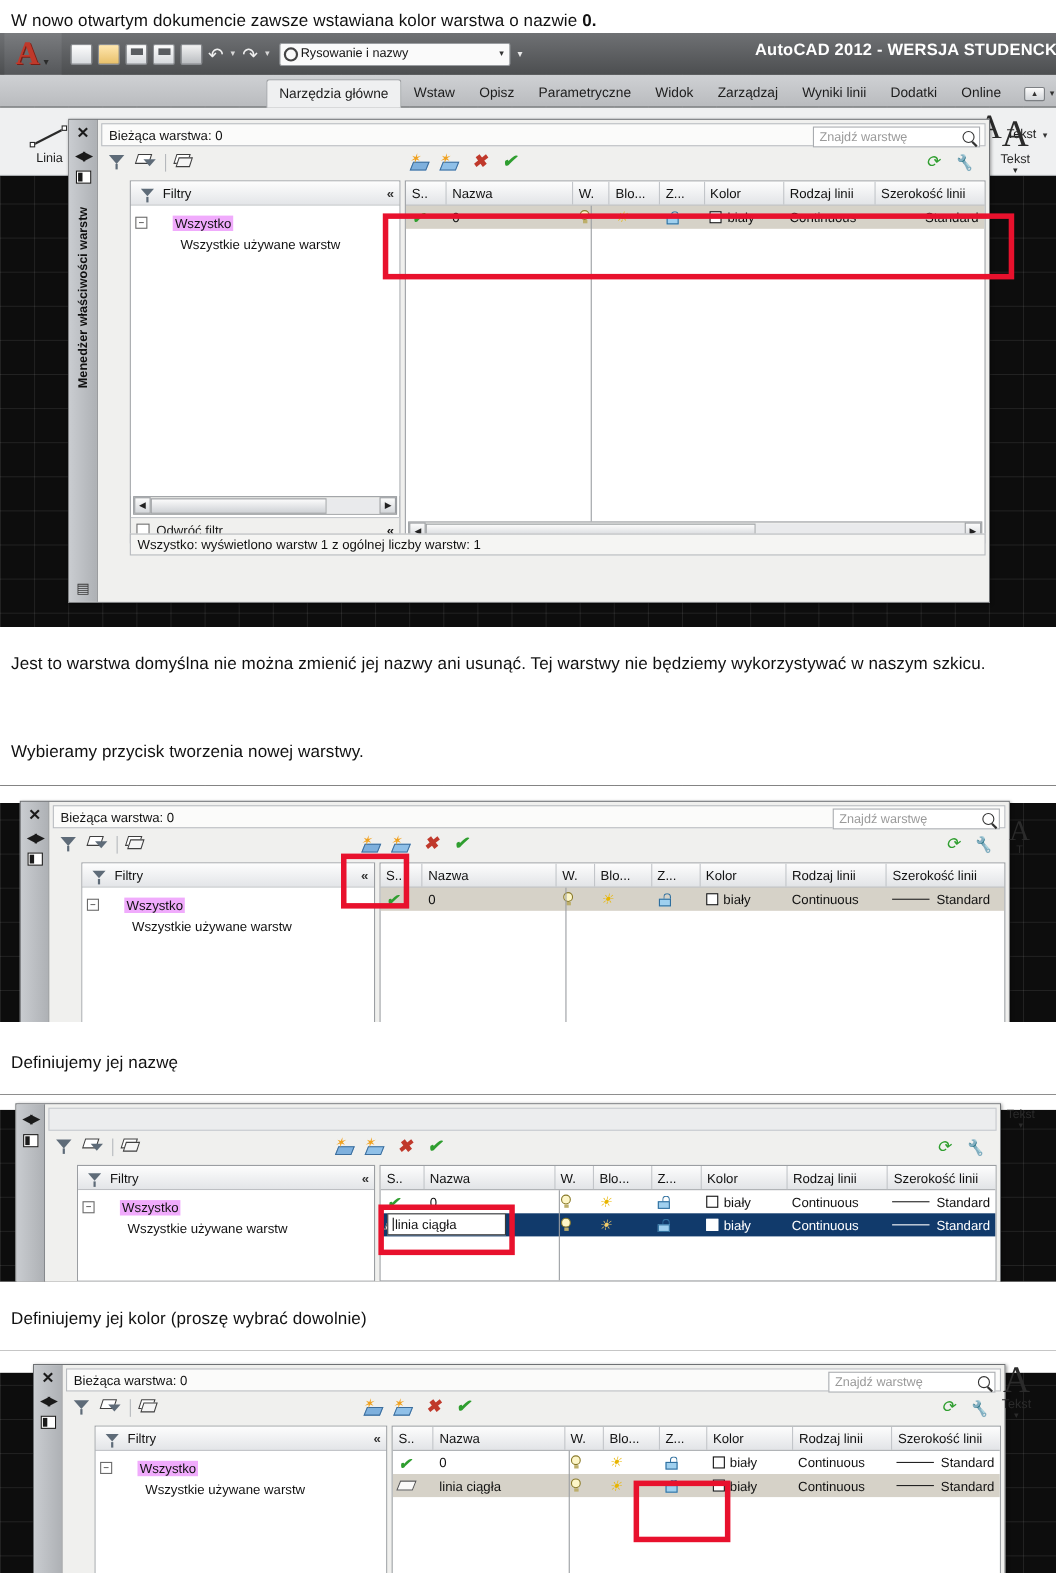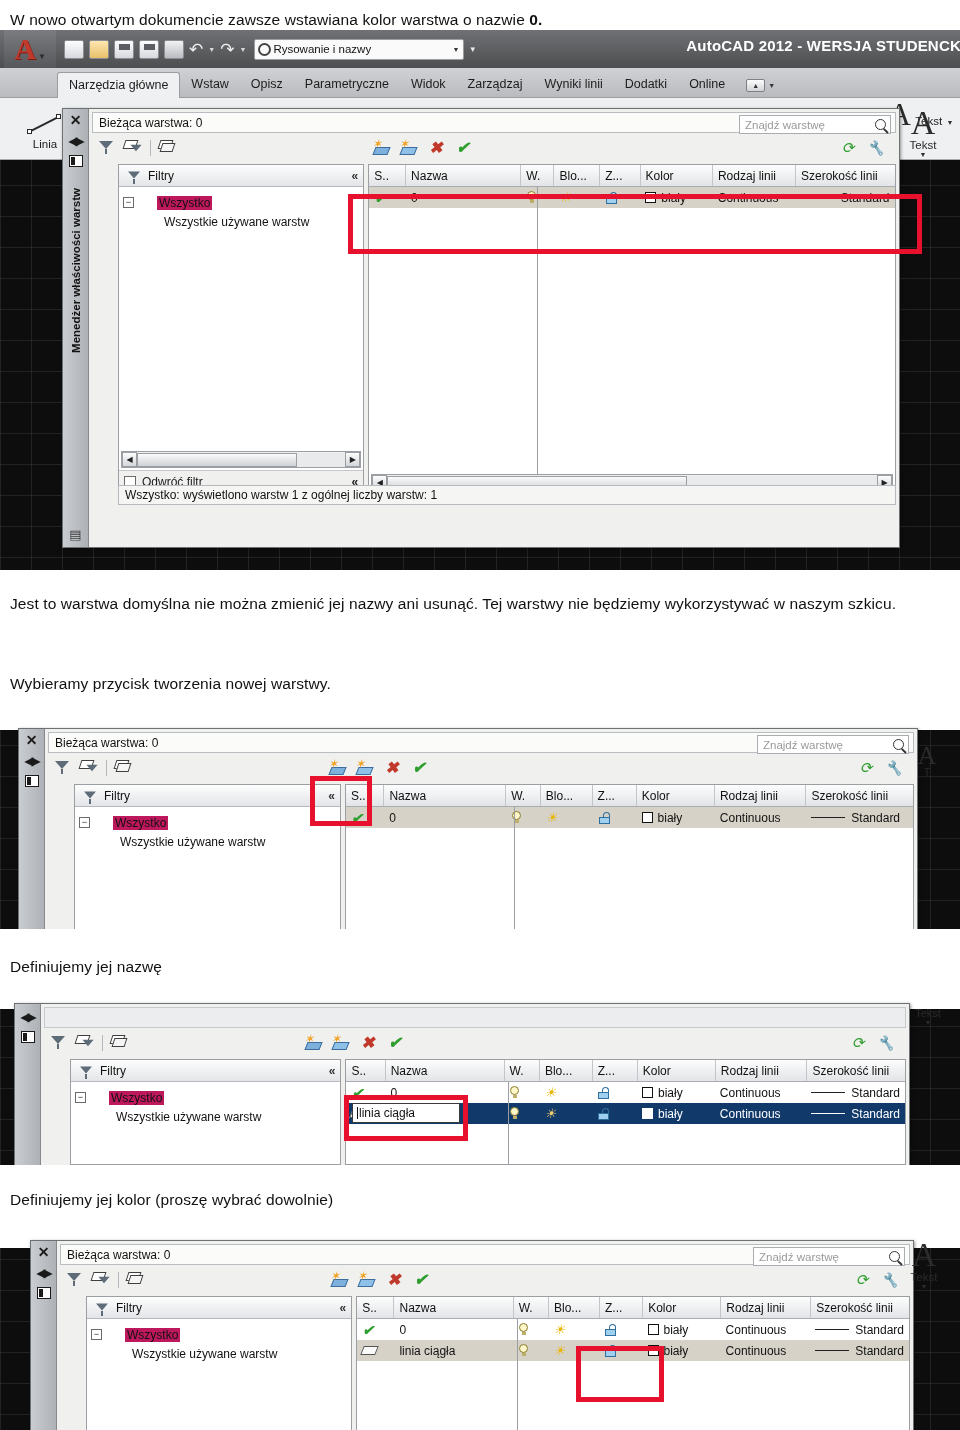--- a/index.html
+++ b/index.html
@@ -65,22 +65,23 @@
   }
   .gear { width:13px; height:13px; border:2px solid #444; border-radius:50%; margin-right:2px; flex:0 0 auto;}
   .ws-combo .cb-arrow { margin-left:auto; font-size:7px; color:#333; padding-right:4px; }
   .dd-arrow { color:#e9e9e9; font-size:9px; margin-left:6px; }
   .app-title {
     position:absolute; right:0; top:7px; font-size:15px; font-weight:bold;
     color:#ffffff; letter-spacing:.2px; white-space:nowrap;
   }
   .tabbar {
     height:30px; background:linear-gradient(#cfd1d4,#b9bbbe);
-    display:flex; align-items:flex-end; padding-left:57px; position:relative;
+    display:flex; align-items:flex-end; padding-left:85px; position:relative;
     border-bottom:1px solid #9b9ea1;
+    justify-content:flex-end;
   }
   .tab {
     font-size:12.5px; color:#1d1d1d; padding:5px 11px 6px; white-space:nowrap;
   }
   .tab.active {
     background:#eff0f1; border:1px solid #9b9ea1; border-bottom:none;
     border-radius:3px 3px 0 0; margin-bottom:-1px;
   }
   .tab-min {
     margin-left:10px; display:flex; align-items:center; gap:3px; padding-bottom:5px;
@@ -191,21 +192,21 @@
   }
   .filters-head .chev { margin-left:auto; font-size:12px; font-weight:bold; color:#333; }
   .tree { flex:1; padding:6px 4px; font-size:12px; color:#111; background:#fff; }
   .tree-row { display:flex; align-items:center; gap:4px; height:19px; white-space:nowrap; }
   .tree-row.indent { padding-left:22px; }
   .expander {
     width:11px; height:11px; border:1px solid #6b6b6b; background:#fff; font-size:9px;
     line-height:9px; text-align:center; color:#222; flex:0 0 auto;
   }
   .leaficon { width:15px; height:12px; position:relative; flex:0 0 auto; }
-  .sel-txt { background:#be185d; padding:0 2px; }
+  .sel-txt { background:#f0abfc; padding:0 2px; }
   .filters-foot {
     height:23px; border-top:1px solid #c4c7cb; display:flex; align-items:center;
     gap:6px; padding:0 5px; font-size:12px; background:#f0f0ee;
   }
   .chk { width:12px; height:12px; border:1px solid #6b6b6b; background:#fff; flex:0 0 auto; }
   .hscroll {
     height:17px; background:#f0f0ee; border:1px solid #9b9ea2; display:flex; align-items:center;
   }
   .hscroll .btn {
     width:15px; height:15px; background:linear-gradient(#fcfcfc,#d4d7db);

